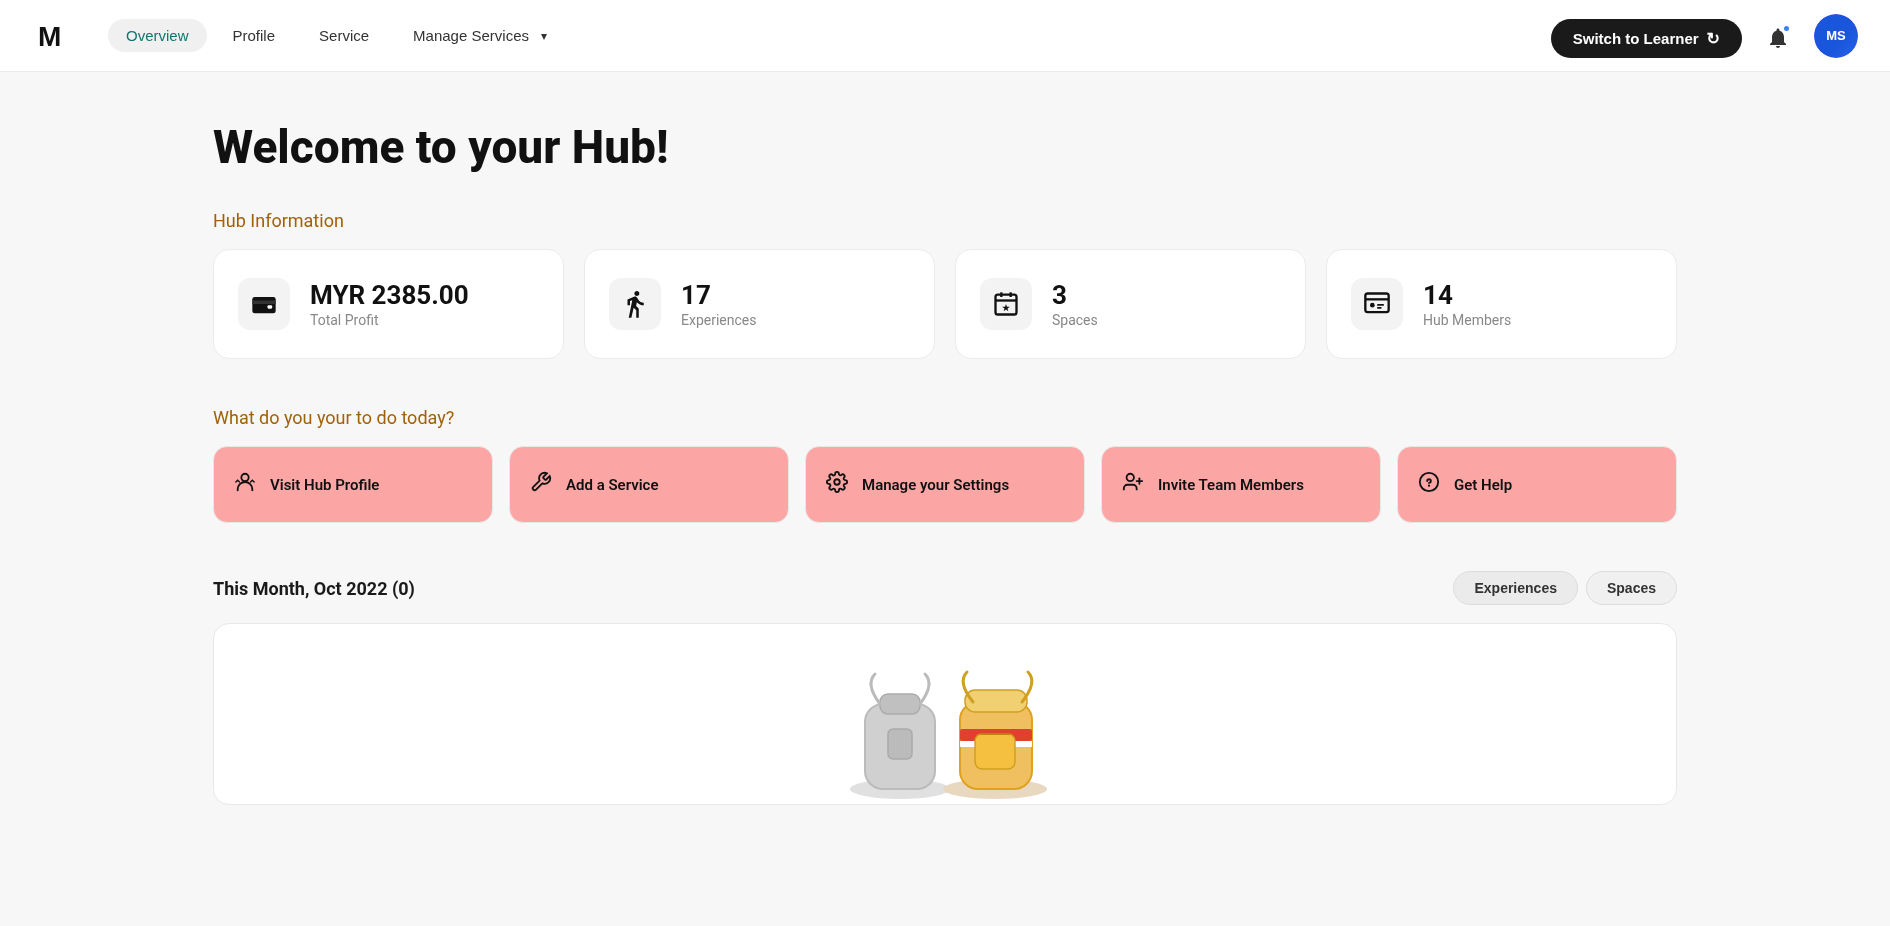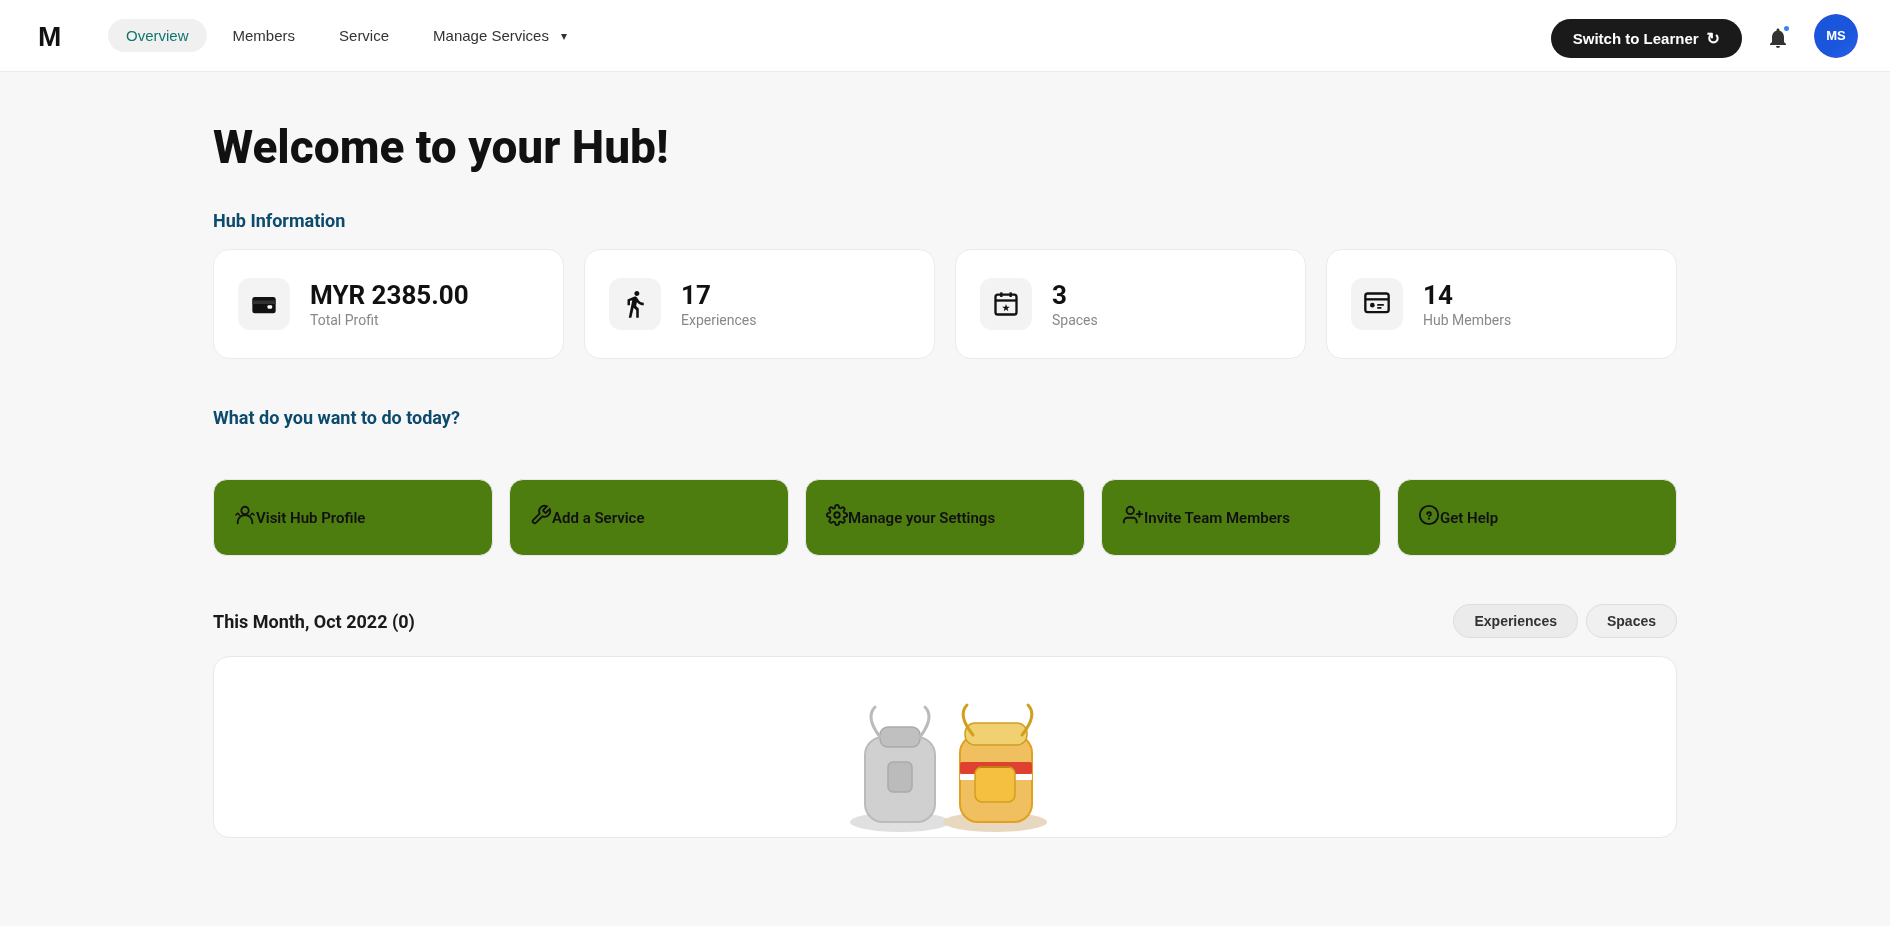--- a/index.html
+++ b/index.html
@@ -130,23 +130,23 @@
 
     .page-title {
       font-size: 46px;
       font-weight: 800;
       margin-bottom: 36px;
       color: #111;
     }
 
     .section-title {
       font-size: 18px;
-      font-weight: 700;
+      font-weight: 400;
       margin-bottom: 18px;
-      color: #0c4a6e;
+      color: #a16207;
     }
 
     
     .stats-grid {
       display: grid;
       grid-template-columns: repeat(4, 1fr);
       gap: 20px;
       margin-bottom: 48px;
     }
     .stat-card {
@@ -182,29 +182,29 @@
     
     .actions-section {
       margin-bottom: 48px;
     }
     .actions-grid {
       display: grid;
       grid-template-columns: repeat(5, 1fr);
       gap: 16px;
     }
     .action-card {
-      background: #4d7c0f;
+      background: #fca5a5;
       border-radius: 14px;
       padding: 24px 20px;
       display: flex;
       align-items: center;
+      gap: 14px;
       border: 1px solid #e8e8e8;
       cursor: pointer;
       transition: box-shadow 0.15s;
-      margin-top: 33px;
     }
     .action-icon {
       font-size: 22px;
       flex-shrink: 0;
       color: #111;
     }
     .action-label {
       font-size: 15px;
       font-weight: 600;
       color: #111;
@@ -269,21 +269,21 @@
 <nav>
   <div class="nav-logo">
 
     <svg viewBox="0 0 44 44" fill="none" xmlns="http://www.w3.org/2000/svg">
       <rect width="44" height="44" rx="10" fill="white"></rect>
       <text x="6" y="32" font-size="28" font-weight="900" font-family="Arial,sans-serif" fill="#111">M</text>
     </svg>
   </div>
   <div class="nav-links">
     <button class="nav-link active">Overview</button>
-    <button class="nav-link">Members</button>
+    <button class="nav-link">Profile</button>
     <button class="nav-link">Service</button>
     <button class="nav-link nav-link-dropdown">
       <span>Manage Services</span>
       <span style="font-size:12px;">▾</span>
     </button>
   </div>
   <div class="nav-right">
     <button class="switch-learner-btn">
       <span>Switch to Learner</span>
       <span style="font-size:16px;">↻</span>
@@ -363,21 +363,21 @@
         <div class="stat-info">
           <div class="stat-value">14</div>
           <div class="stat-label">Hub Members</div>
         </div>
       </div>
 
     </div>
   </div>
 
   <div class="actions-section">
-    <div class="section-title">What do you want to do today?</div>
+    <div class="section-title">What do you your to do today?</div>
     <div class="actions-grid">
 
       <div class="action-card">
         <span class="action-icon">
           <svg width="22" height="22" viewBox="0 0 24 24" fill="none">
             <path d="M4 21v-1a8 8 0 0 1 8-8 8 8 0 0 1 8 8v1" stroke="#111" stroke-width="2" stroke-linecap="round"></path>
             <circle cx="12" cy="7" r="4" stroke="#111" stroke-width="2"></circle>
             <path d="M2 12l2-2 2 2" stroke="#111" stroke-width="1.5" stroke-linecap="round"></path>
             <path d="M18 12l2-2 2 2" stroke="#111" stroke-width="1.5" stroke-linecap="round"></path>
           </svg>

